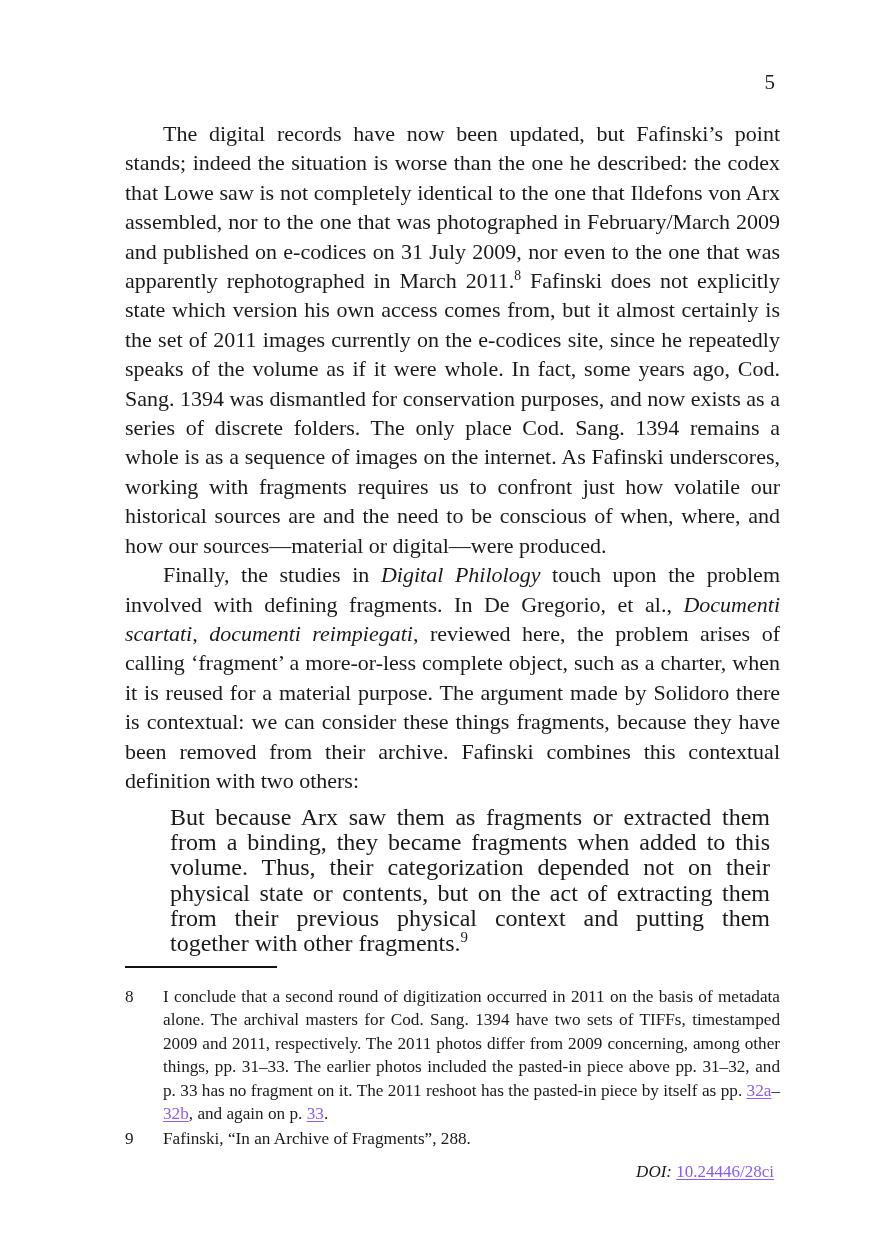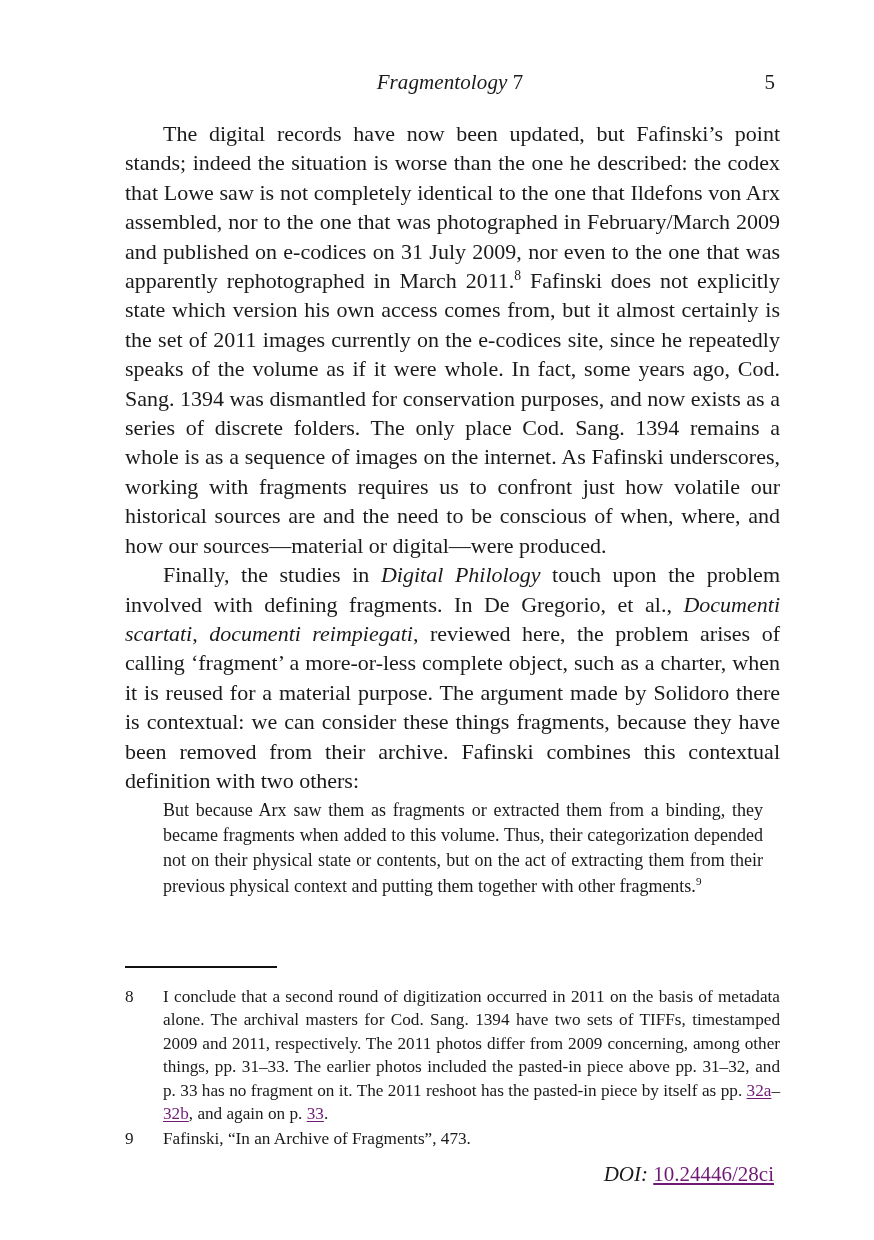--- a/index.html
+++ b/index.html
@@ -74,26 +74,26 @@
   sup.fn {
     font-size: 0.62em;
     vertical-align: super;
     line-height: 0;
   }
 
   em, .it { }
 
   
   blockquote.quote {
-    margin: 0;
+    margin: 7px;
     position: absolute;
     left: 38px;
     top: 679px;
     width: 600px;
-    font-size: 18px;
+    font-size: 24px;
     line-height: 25.2px;
     text-align: justify;
     hyphens: manual;
   }
   blockquote.quote p {
     margin: 0;
     text-indent: 0;
   }
 
   
@@ -120,45 +120,44 @@
   }
   .footnote .fn-num {
     position: absolute;
     left: 0;
     top: 0;
     width: 26px;
     text-align: left;
     font-size: 17.2px;
   }
   a.link, .link {
-    color: #701a75;
+    color: #8b5cf6;
     text-decoration: underline;
     text-underline-offset: 1.5px;
   }
 
   
   .doi-line {
     position: absolute;
     right: 100px;
     top: 1162px;
-    font-size: 21px;
+    font-size: 17px;
     text-align: center;
     white-space: nowrap;
   }
   .doi-line .doi-label {
     font-style: italic;
   }
 </style>
 </head>
 <body>
 
 <div class="page">
 
   <div class="running-head">
-    <div class="title"><span>Fragmentology</span> <span class="vol">7</span></div>
     <div class="folio">5</div>
   </div>
 
   <div class="textblock">
 
     <p class="body"><span>The digital records have now been updated, but Fafinski’s point stands; indeed the situation is worse than the one he described: the codex that Lowe saw is not completely identical to the one that Ildefons von Arx assembled, nor to the one that was photographed in February/March 2009 and published on e-codices on 31 July 2009, nor even to the one that was apparently rephotographed in March 2011.</span><sup class="fn">8</sup><span> Fafinski does not explicitly state which version his own access comes from, but it almost certainly is the set of 2011 images currently on the e-codices site, since he repeatedly speaks of the volume as if it were whole. In fact, some years ago, Cod. Sang. 1394 was dismantled for conservation purposes, and now exists as a series of discrete folders. The only place Cod. Sang. 1394 remains a whole is as a sequence of images on the internet. As Fafinski underscores, working with fragments requires us to confront just how volatile our historical sources are and the need to be conscious of when, where, and how our sources—material or digital—were produced.</span></p>
 
     <p class="body"><span>Finally, the studies in </span><em>Digital Philology</em><span> touch upon the problem involved with defining fragments. In De Gregorio, et al., </span><em>Documenti scartati, documenti reimpiegati</em><span>, reviewed here, the problem arises of calling ‘fragment’ a more-or-less complete object, such as a charter, when it is reused for a material purpose. The argument made by Solidoro there is contextual: we can consider these things fragments, because they have been removed from their archive. Fafinski combines this contextual definition with two others:</span></p>
 
     <blockquote class="quote">
@@ -168,21 +167,21 @@
   </div>
 
   <div class="footnotes">
     <div class="fn-rule"></div>
 
     <div class="footnote">
       <span class="fn-num">8</span><span>I conclude that a second round of digitization occurred in 2011 on the basis of metadata alone. The archival masters for Cod. Sang. 1394 have two sets of TIFFs, timestamped 2009 and 2011, respectively. The 2011 photos differ from 2009 concerning, among other things, pp. 31–33. The earlier photos included the pasted-in piece above pp. 31–32, and p. 33 has no fragment on it. The 2011 reshoot has the pasted-in piece by itself as pp. </span><a class="link" href="#">32a</a><span>–</span><a class="link" href="#">32b</a><span>, and again on p. </span><a class="link" href="#">33</a><span>.</span>
     </div>
 
     <div class="footnote">
-      <span class="fn-num">9</span><span>Fafinski, “In an Archive of Fragments”, 473.</span>
+      <span class="fn-num">9</span><span>Fafinski, “In an Archive of Fragments”, 288.</span>
     </div>
   </div>
 
   <div class="doi-line">
     <span class="doi-label">DOI:</span>&nbsp;<a class="link" href="#">10.24446/28ci</a>
   </div>
 
 </div>
 
 </body></html>

